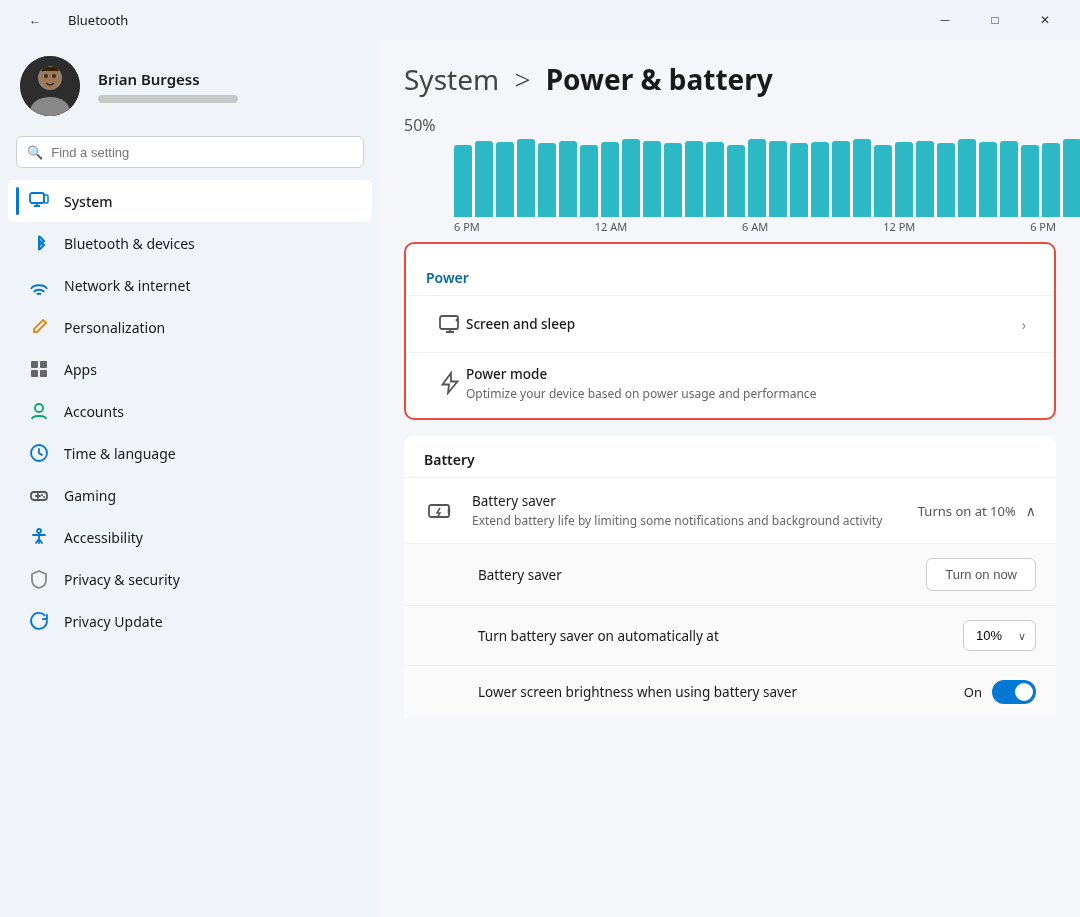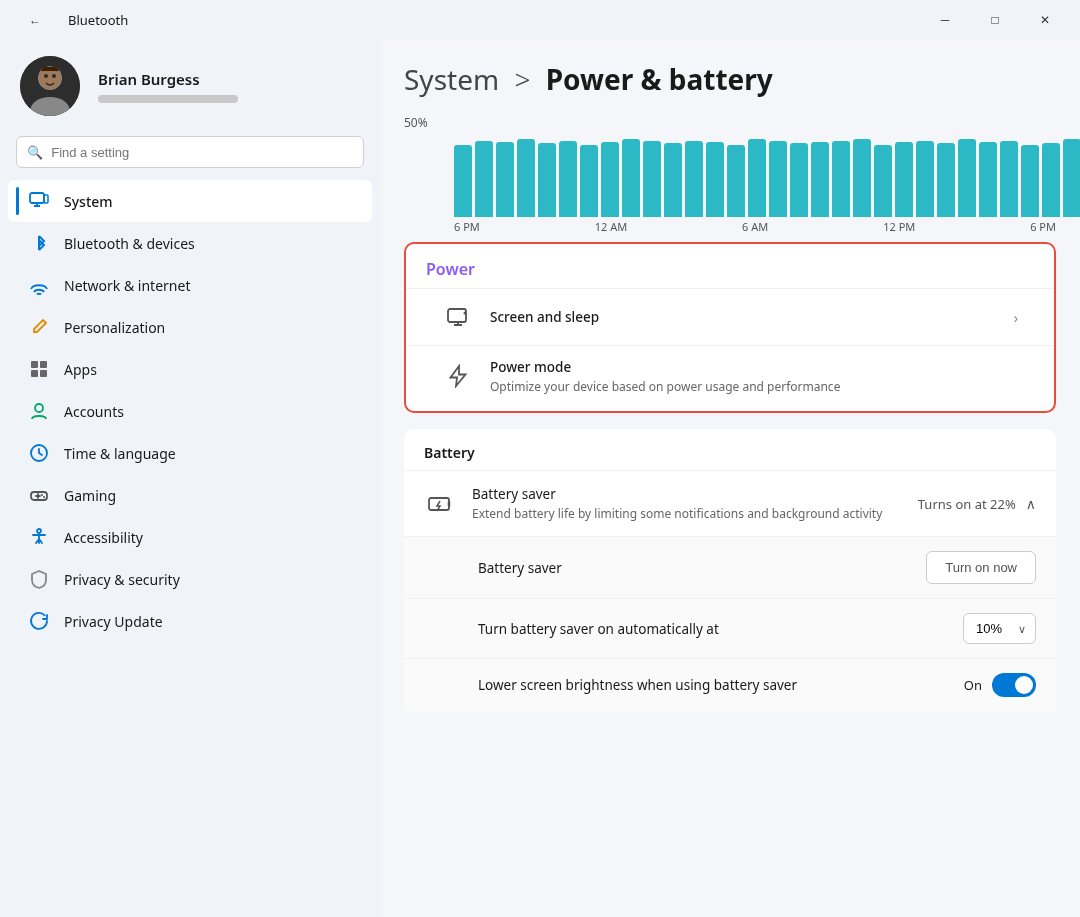--- a/index.html
+++ b/index.html
@@ -198,21 +198,21 @@
     }
     .chart-bar {
       width: 18px;
       background: #2db8c5;
       border-radius: 3px 3px 0 0;
       flex-shrink: 0;
     }
     .chart-y-label {
       position: absolute;
       left: 0;
-      font-size: 12px;
+      font-size: 16px;
       color: #555;
     }
     .chart-x-labels {
       display: flex;
       padding-left: 50px;
       justify-content: space-between;
       font-size: 11px;
       color: #555;
       margin-top: 2px;
     }
@@ -220,31 +220,30 @@
     
     .section-card {
       background: white;
       border-radius: 10px;
       margin-bottom: 16px;
       border: 2px solid #e74c3c;
       overflow: visible;
       position: relative;
     }
     .section-header {
-      padding: 14px 20px 8px 20px;
-      font-size: 16px;
+      padding: 24px 20px 8px 20px;
+      font-size: 14px;
       font-weight: 600;
-      color: #8b5cf6;
+      color: #0369a1;
     }
     .section-row {
       display: flex;
       align-items: center;
-      padding: 12px 36px;
+      padding: 12px 28px;
       border-top: 1px solid #f0f0f0;
-      gap: 16px;
       position: relative;
     }
     .section-row:first-of-type { border-top: none; }
     .row-icon {
       width: 32px;
       height: 32px;
       display: flex;
       align-items: center;
       justify-content: center;
       flex-shrink: 0;
@@ -625,21 +624,21 @@
             <rect x="2" y="7" width="20" height="12" rx="2"></rect>
             <path d="M22 11v4" stroke="#555" stroke-width="2.5" stroke-linecap="round"></path>
             <path d="M13 10l-3 5h3l-3 5" stroke="#555" stroke-width="1.5"></path>
           </svg>
         </div>
         <div class="battery-row-content">
           <div class="battery-row-title">Battery saver</div>
           <div class="battery-row-subtitle">Extend battery life by limiting some notifications and background activity</div>
         </div>
         <div class="battery-row-right">
-          <span>Turns on at 22%</span>
+          <span>Turns on at 10%</span>
           <span class="chevron-icon">∧</span>
         </div>
       </div>
 
       <div class="battery-row" style="background:#fafafa">
         <div style="width:38px; flex-shrink:0;"></div>
         <div class="battery-row-content">
           <div class="battery-row-title">Battery saver</div>
         </div>
         <button class="turn-on-btn">Turn on now</button>

